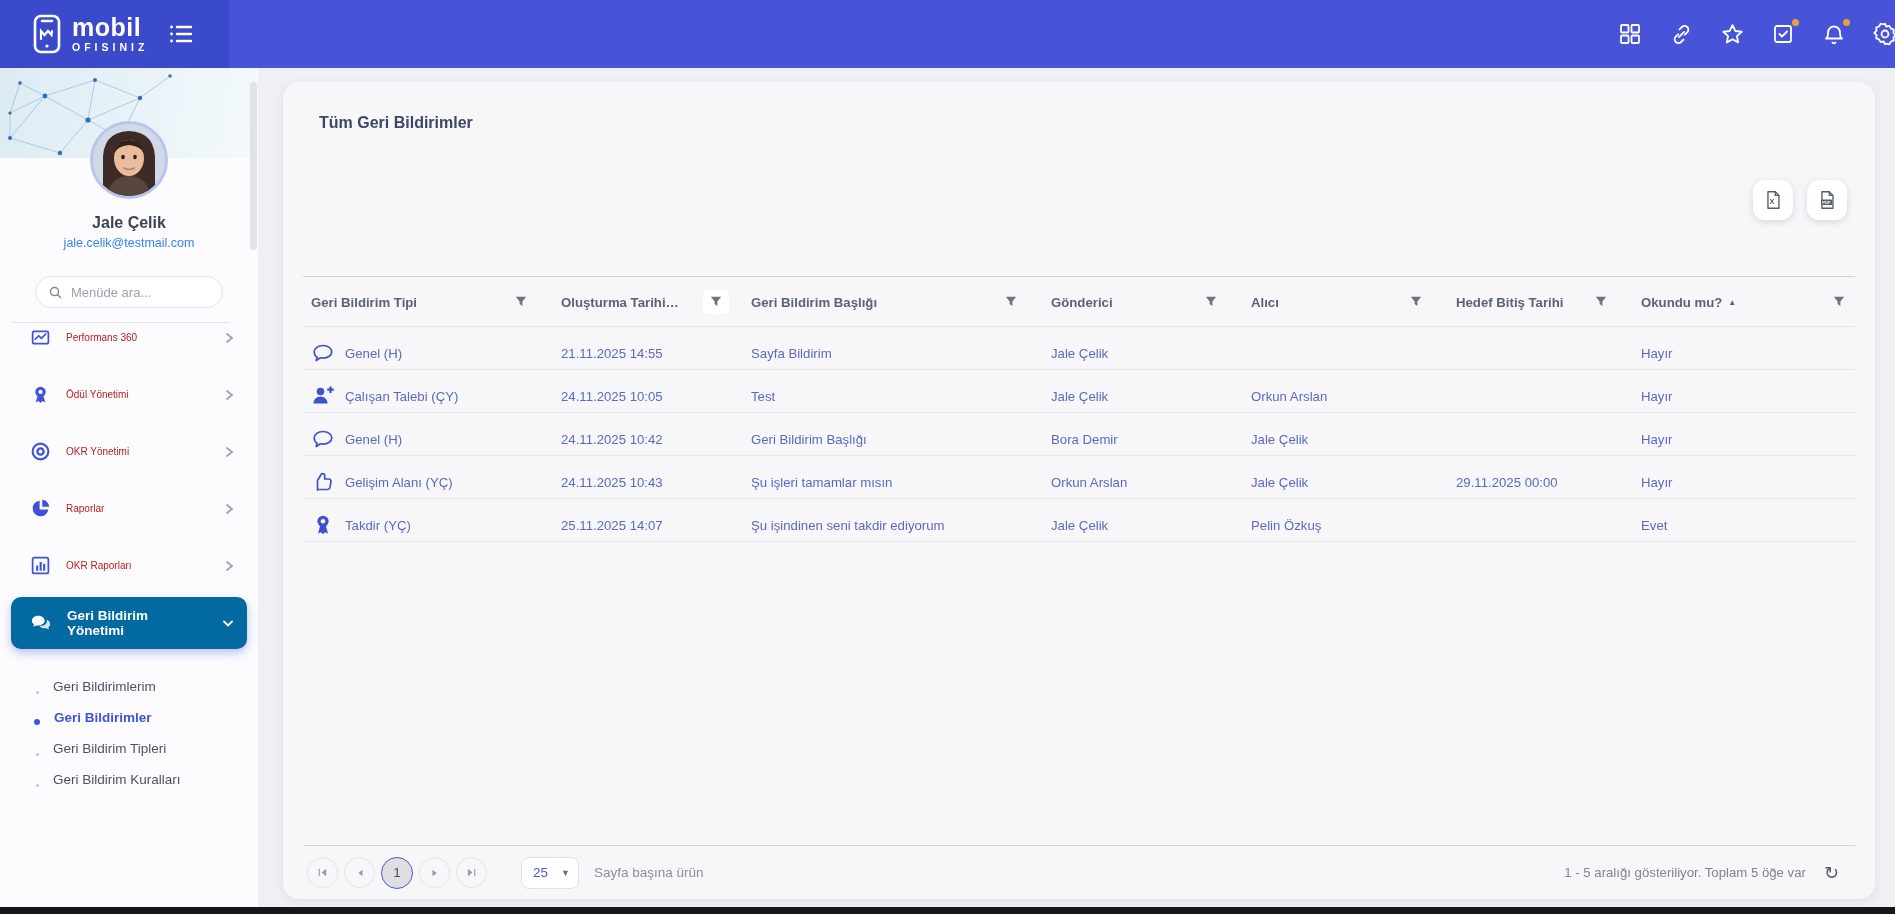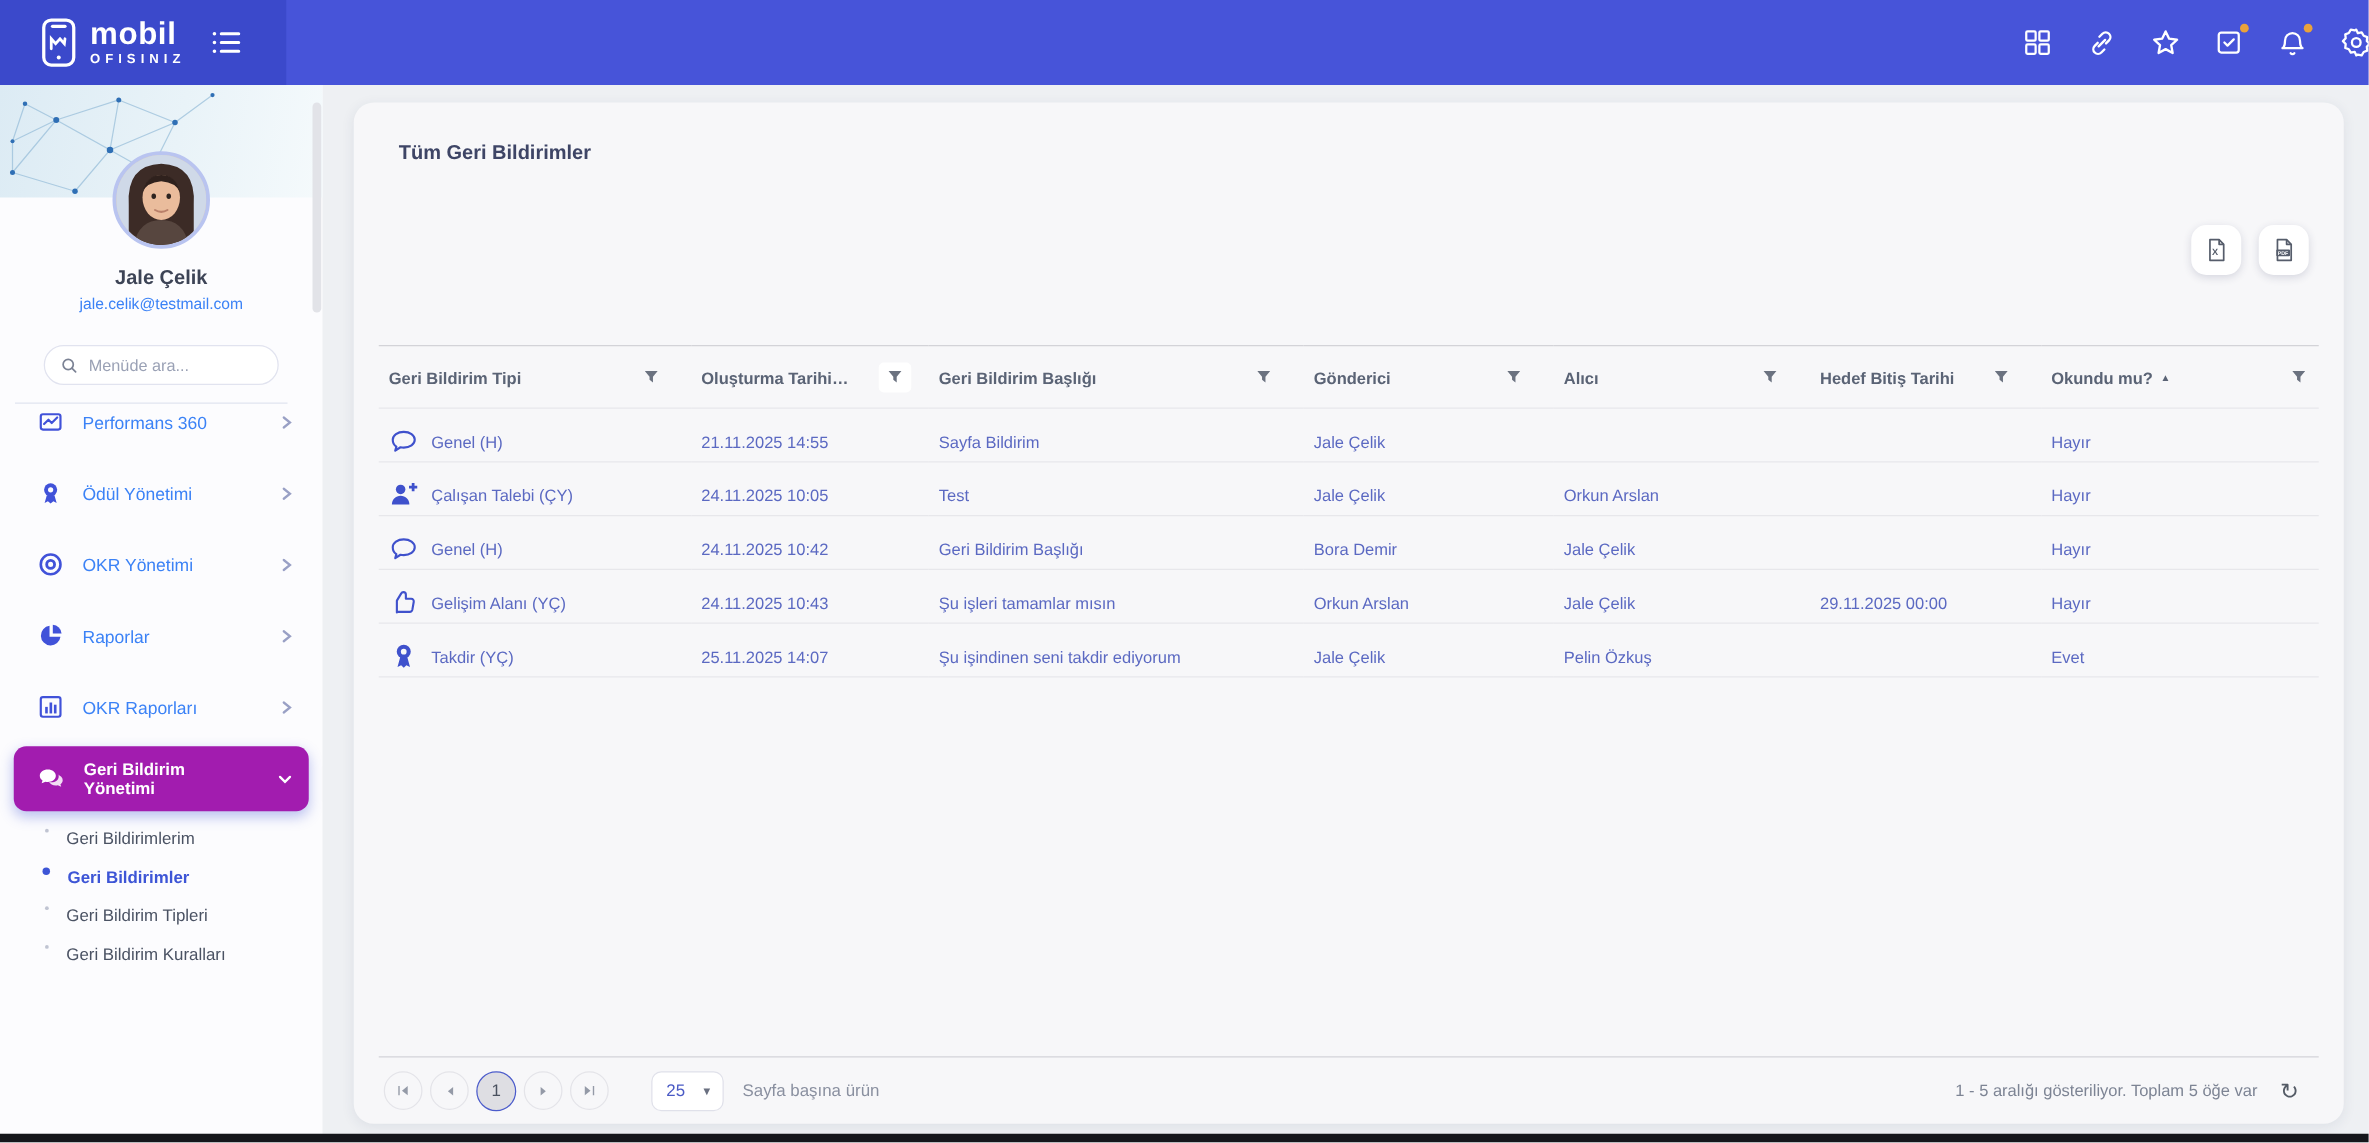--- a/index.html
+++ b/index.html
@@ -29,27 +29,27 @@
   .avatar { width:78px; height:78px; border-radius:50%; border:3px solid #b9c4f0; overflow:hidden; background:#d8cfc4; cursor:pointer; }
   .user-name { text-align:center; margin-top:15px; font-size:16px; font-weight:bold; color:#3d4456; }
   .user-email { text-align:center; margin-top:4px; font-size:12.5px; color:#3b82f6; }
   .search-pill { margin:26px auto 0; width:188px; height:32px; border:1px solid #e1e3ef; border-radius:16px; background:#fff; display:flex; align-items:center; padding:0 12px; gap:8px; }
   .search-pill input { border:none; outline:none; width:130px; font-size:13px; color:#4a5263; background:transparent; font-family:inherit; }
   .search-pill input::placeholder { color:#9aa1b5; }
   .side-divider { margin:14px 28px 0 12px; border-top:1px solid #dfe3f0; }
   .menu { overflow:hidden; }
   .menu-item { height:57px; display:flex; align-items:center; padding-left:30px; gap:15px; cursor:pointer; }
   .menu-item.clipped { margin-top:-14px; }
-  .menu-label { font-size:14px; color:#3b82f6; }
+  .menu-label { font-size:10px; color:#b91c1c; }
   .chev { margin-left:auto; margin-right:24px; color:#99a0c5; display:flex; }
-  .menu-item.active-btn { margin:3px 11px 0; height:52px; padding-left:19px; border-radius:10px; background:#a21caf; box-shadow:0 4px 10px rgba(64,82,212,.35); }
+  .menu-item.active-btn { margin:3px 11px 0; height:52px; padding-left:19px; border-radius:10px; background:#0369a1; box-shadow:0 4px 10px rgba(64,82,212,.35); }
   .menu-item.active-btn .menu-label { color:#fff; font-weight:bold; font-size:13.5px; }
   .menu-item.active-btn .chev { color:#fff; margin-right:13px; }
   .submenu { padding-top:14px; }
-  .submenu-item { height:31px; display:flex; align-items:flex-start; padding-left:36px; gap:14px; cursor:pointer; }
+  .submenu-item { height:31px; display:flex; align-items:flex-end; padding-left:36px; gap:14px; cursor:pointer; }
   .sub-dot { width:3px; height:3px; border-radius:50%; background:#c0c4d2; flex-shrink:0; }
   .sub-label { font-size:13.5px; color:#4a5263; }
   .submenu-item.active .sub-dot { width:6px; height:6px; background:#3d55d6; margin-left:-2px; }
   .submenu-item.active .sub-label { color:#3d55d6; font-weight:bold; }
   .side-scroll-thumb { position:absolute; top:14px; right:1px; width:7px; height:168px; border-radius:4px; background:#e2e3e8; }
 
   
   .main { flex:1; position:relative; }
   .card { position:absolute; left:25px; right:20px; top:14px; bottom:8px; background:#f7f7f9; border-radius:16px; box-shadow:0 2px 10px rgba(40,45,90,.08); display:flex; flex-direction:column;gap:40px; }
   .card-title { padding:32px 0 0 36px; font-size:16px; color:#3e4566; }

